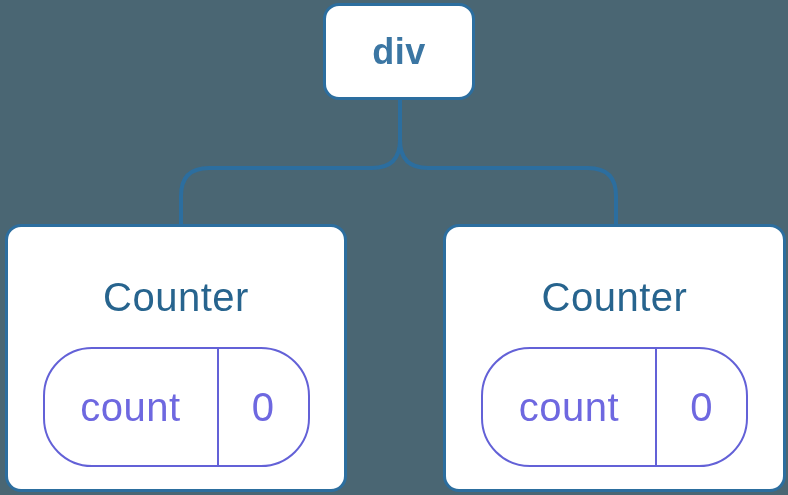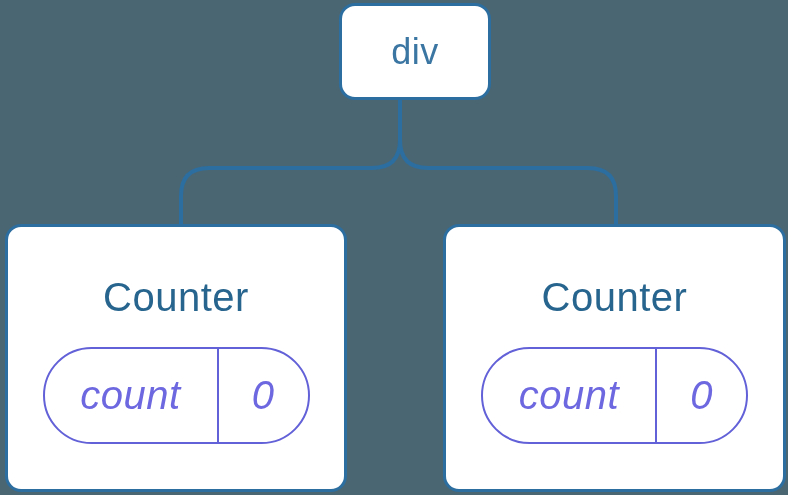--- a/index.html
+++ b/index.html
@@ -39,24 +39,23 @@
     position: absolute;
     left: 323px; top: 3px;
     width: 152px; height: 97px;
     background: var(--node-bg);
     border: 3px solid var(--line);
     border-radius: 16px;
     display: flex;
     align-items: center;
     justify-content: center;
     font-size: 36px;
-    font-weight: 400;
+    font-weight: 700;
     letter-spacing: 0.5px;
     color: var(--node-text);
-    margin-left: 16px;
   }
 
   .component-card {
     position: absolute;
     top: 224px;
     height: 268px;
     background: var(--node-bg);
     border: 3px solid var(--line);
     border-radius: 16px;
   }
@@ -68,27 +67,26 @@
     text-align: center;
     font-size: 40px;
     font-weight: 500;
     letter-spacing: 0.5px;
     line-height: 48px;
     color: var(--title-text);
   }
 
   .state-pill {
     margin: 26px auto 0;
-    width: 267px; height: 97px;
+    width: 267px; height: 120px;
     border: 2px solid var(--purple);
     border-radius: 49px;
     display: flex;
     overflow: hidden;
     background: var(--node-bg);
-    font-style: italic;
   }
   .state-pill .cell {
     display: flex;
     align-items: center;
     justify-content: center;
     font-size: 40px;
     letter-spacing: 0.5px;
     color: var(--purple-text);
   }
   .state-pill .key-cell {

